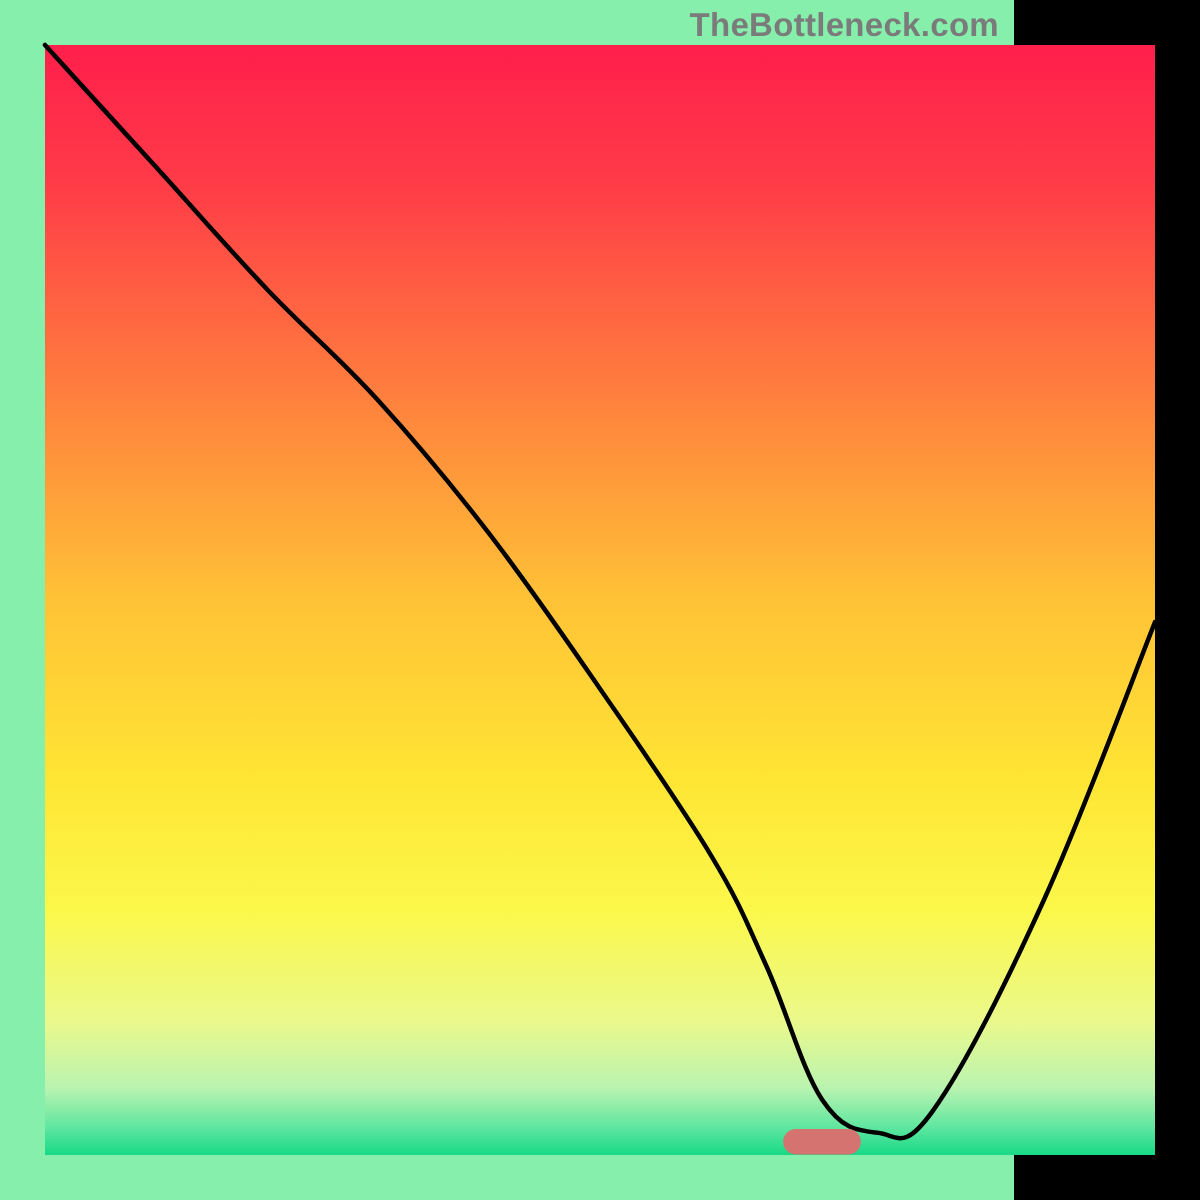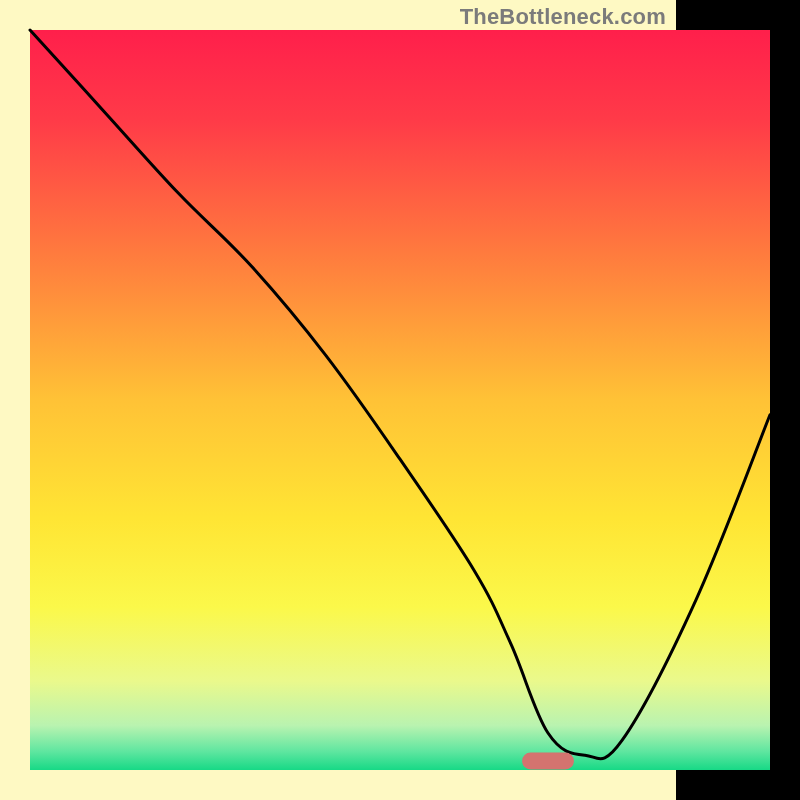--- a/index.html
+++ b/index.html
@@ -7,21 +7,21 @@
     padding: 0;
     width: 800px;
     height: 800px;
     background: #000;
     overflow: hidden;
   }
   .frame {
     position: relative;
     width: 676px;
     height: 800px;
-    background: #fef9c3;
+    background: #86efac;
   }
   .watermark {
     position: absolute;
     top: 4px;
     right: 10px;
     font-family: Arial, Helvetica, sans-serif;
     font-size: 22px;
     font-weight: 600;
     color: #7b7b7b;
     letter-spacing: 0.2px;

